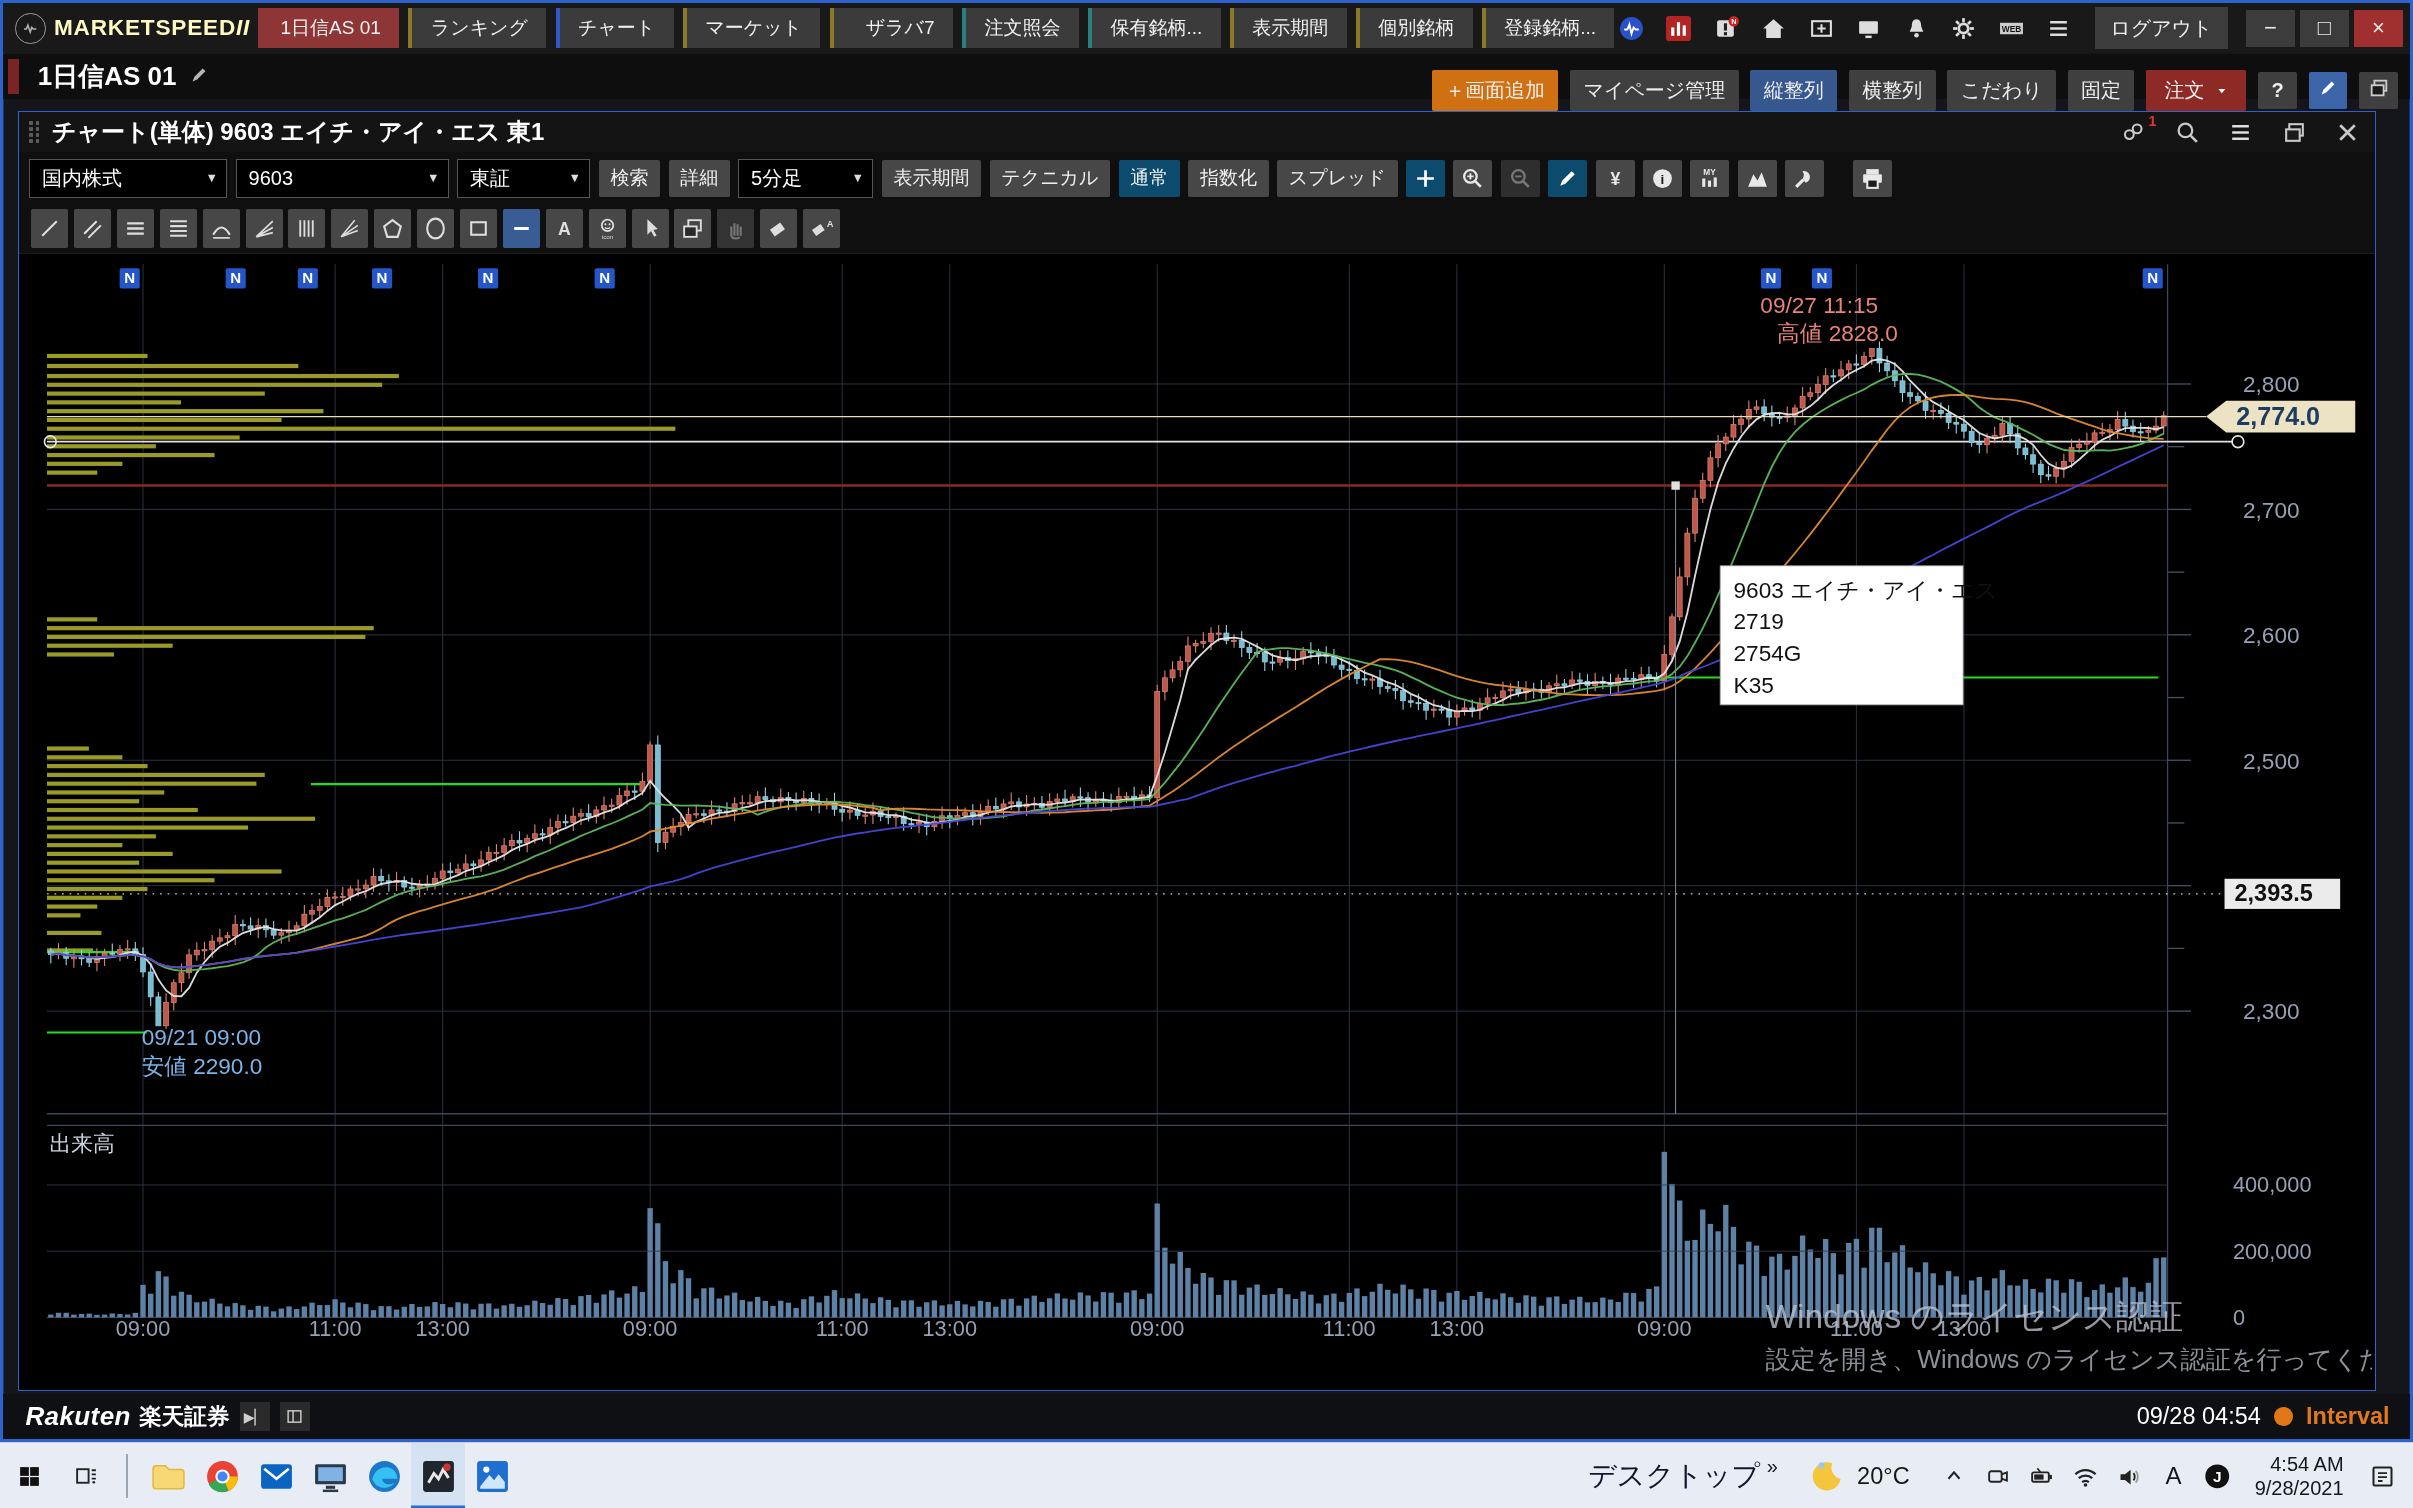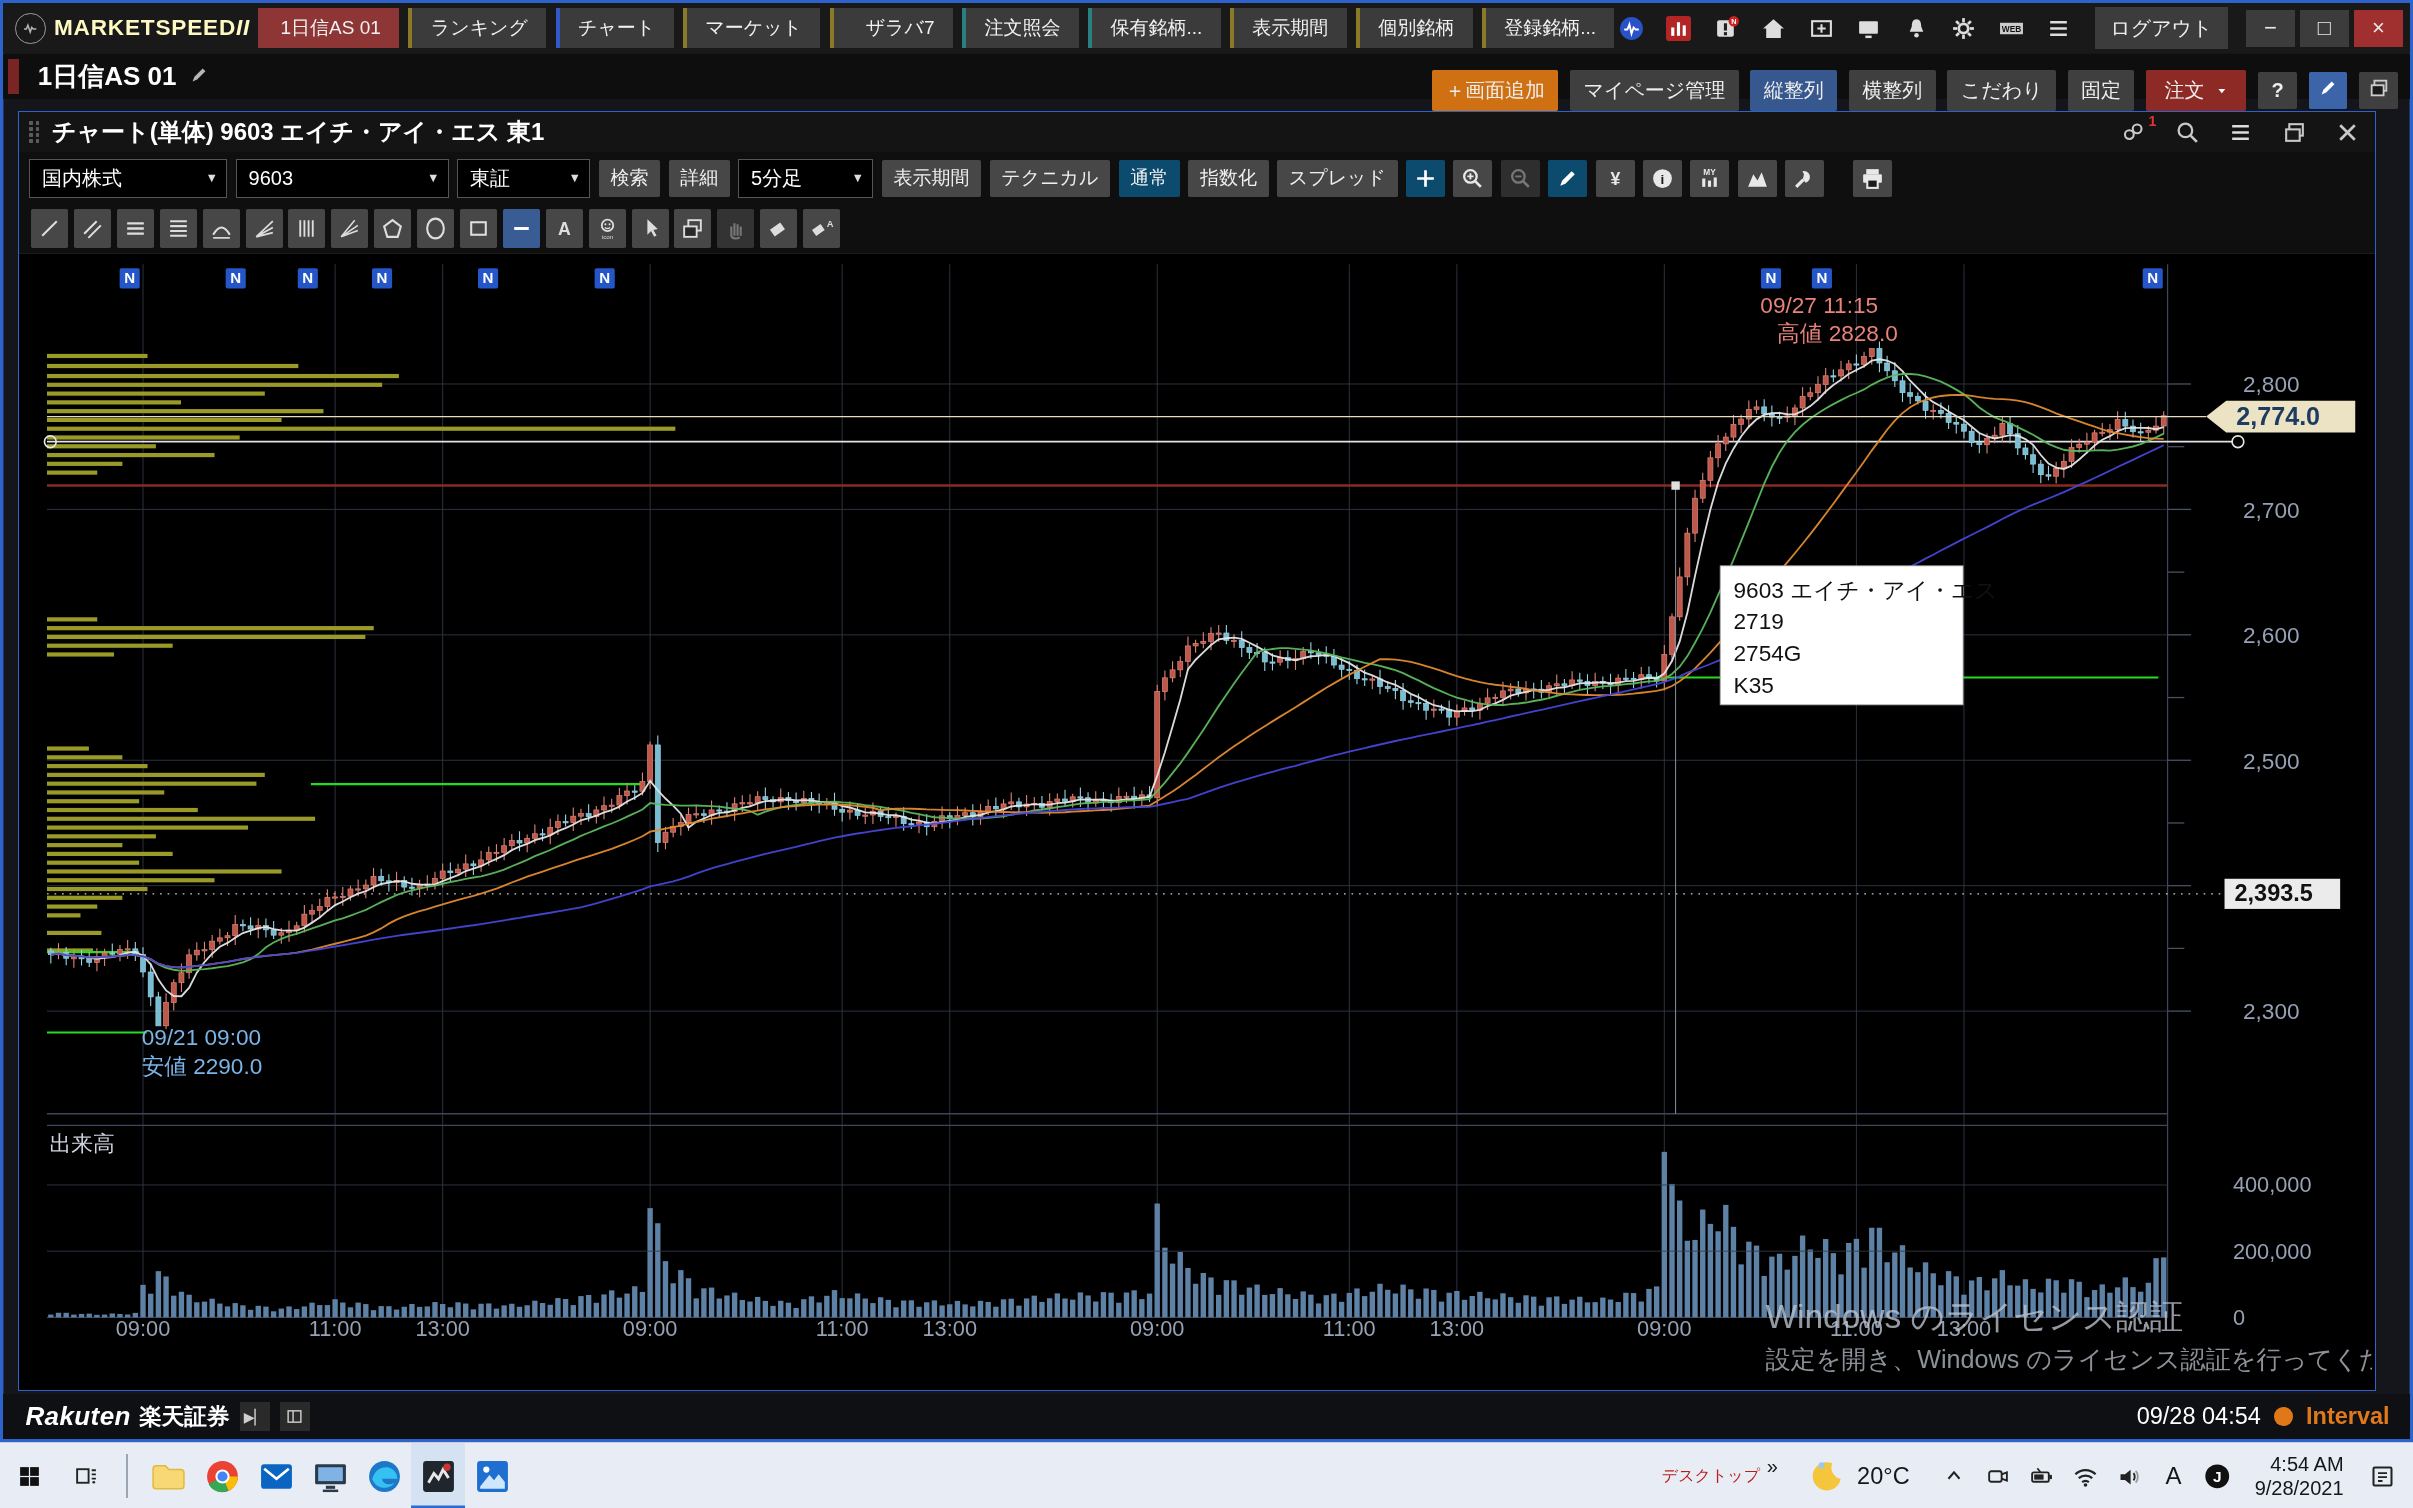--- a/index.html
+++ b/index.html
@@ -72,21 +72,21 @@
   
   .taskbar{position:absolute;left:0;top:1442px;width:2413px;height:66px;background:#e8edf5;
            border-top:0.8px solid #c7cfdb;display:flex;align-items:center;}
   .tk-start{width:59px;height:66px;display:flex;align-items:center;justify-content:center;}
   .tk-search{width:553px;height:49px;background:#fff;border:1.7px solid #6f6f6f;display:flex;align-items:center;gap:11.7px;padding:0 13.4px;box-sizing:border-box;}
   .tk-search input{border:0;outline:0;font-size:22px;color:#444;width:100%;font-family:"Liberation Sans",sans-serif;background:transparent;}
   .tk-ico{width:54px;height:66px;display:flex;align-items:center;justify-content:center;position:relative;}
   .tk-ico.active{background:#d5e2f2;box-shadow:inset 0 -3.4px 0 #2a6cd4;}
   .tk-sep{width:1.7px;height:44px;background:#9aa4b2;margin:0 13.4px;}
   .tk-right{margin-left:auto;display:flex;align-items:center;}
-  .tk-desk{font-size:16px;color:#b91c1c;margin-right:6.7px;white-space:nowrap;}
+  .tk-desk{font-size:28px;color:#0f172a;margin-right:6.7px;white-space:nowrap;}
   .tk-chev{font-size:20px;color:#14161a;transform:translateY(-10px);margin-right:28.5px;}
   .tk-temp{font-size:23.5px;color:#14161a;margin:0 22px 0 6.7px;}
   .tk-clock{font-size:20px;color:#14161a;text-align:right;line-height:24px;margin:0 17px 0 15px;white-space:nowrap;}
   .tray-ico{width:44px;height:66px;display:flex;align-items:center;justify-content:center;color:#222;}
   .tk-A{font-size:24px;color:#14161a;font-weight:500;}
 </style>
 </head>
 <body>
 
 <div class="screen">

